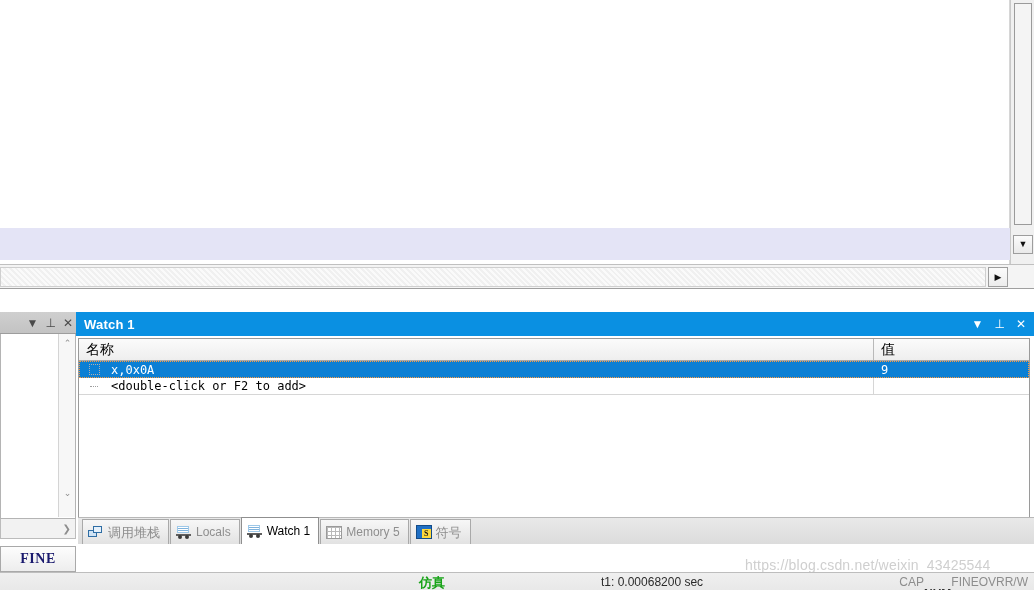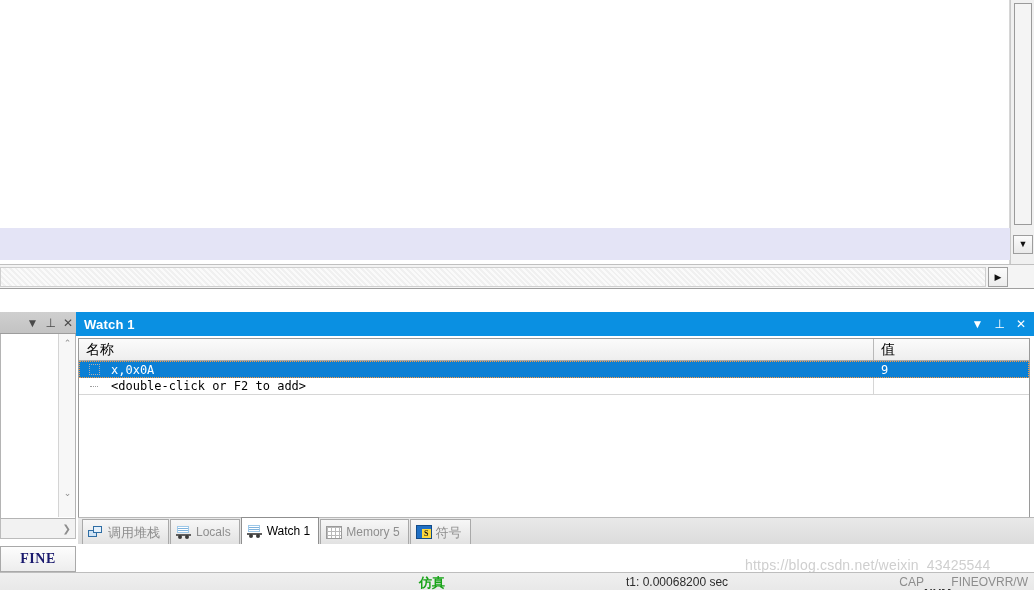--- a/index.html
+++ b/index.html
@@ -244,21 +244,21 @@
     background: linear-gradient(#efefef,#e3e3e3);
     border-top: 1px solid #bdbdbd;
     font-size: 11px; color: #3c3c3c;
   }
   .sb-sim {
     position: absolute; left: 419px; top: 1px;
     color: #18a318; font-weight: bold; font-size: 13px;
     font-family: "DejaVu Sans", sans-serif;
   }
   .sb-time {
-    position: absolute; left: 626px; top: 2px;
+    position: absolute; left: 601px; top: 2px;
     font-family: "Liberation Sans", sans-serif; font-size: 12px; color: #2b2b2b;
   }
   .sb-indicators {
     position: absolute; right: 6px; top: 2px; display: flex; 
     font-size: 12px; color: #8d8d8d;
   }
   .sb-indicators .on { color: #333; font-weight: bold; margin-top: 12px; }
 
   .watermark {
     position: absolute; left: 745px; top: 557px;

